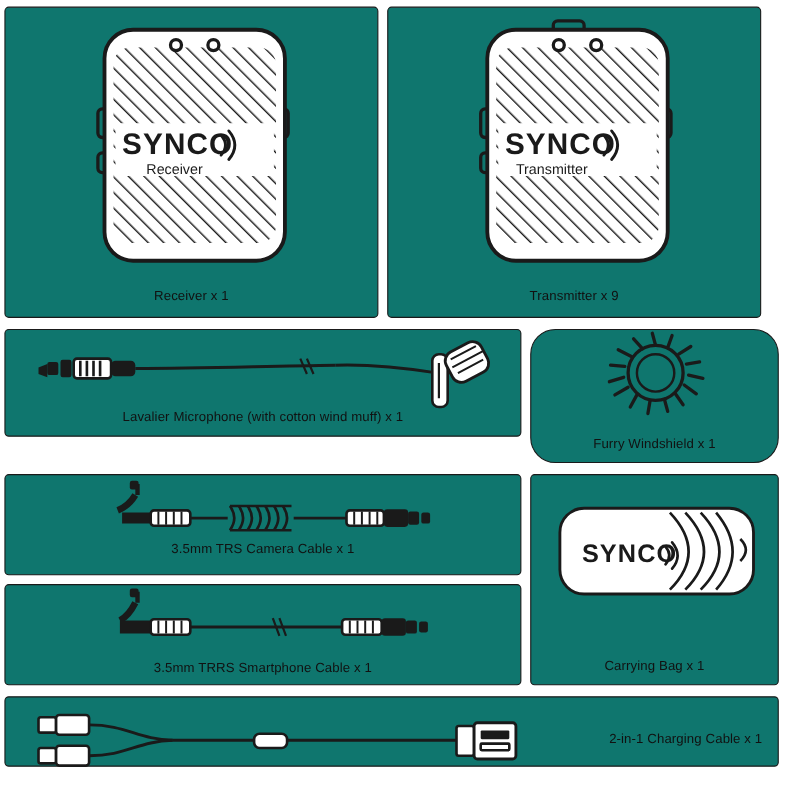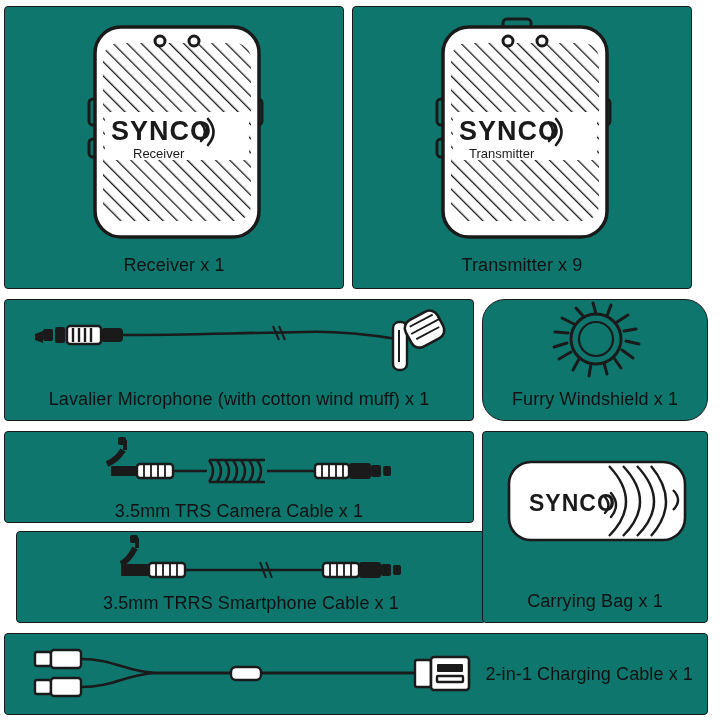--- a/index.html
+++ b/index.html
@@ -25,46 +25,46 @@
     box-sizing: border-box;
     border: 1.5px solid #1a1a1a;
     border-radius: 4px;
     background: #0f766e;
   }
   .caption {
     position: absolute;
     left: 0;
     right: 0;
     text-align: center;
-    font-size: 18px;
+    font-size: 12px;
     color: #111;
     letter-spacing: 0.1px;
     white-space: nowrap;
   }
   .art {
     position: absolute;
     inset: 0;
   }
   svg { display: block; }
 
   
   #cell-receiver      { left: 4px;   top: 6px;   width: 340px; height: 283px; }
   #cell-transmitter   { left: 352px; top: 6px;   width: 340px; height: 283px; }
-  #cell-lavalier      { left: 4px;   top: 299px; width: 470px; height: 122px; }
+  #cell-lavalier      { left: 4px;   top: 299px; width: 470px; height: 98px; }
   #cell-furry         { left: 482px; top: 299px; width: 226px; height: 122px; border-radius: 23px; }
   #cell-trs           { left: 4px;   top: 431px; width: 470px; height: 92px; }
-  #cell-trrs          { left: 16px;   top: 531px; width: 470px; height: 92px; }
+  #cell-trrs          { left: 4px;   top: 531px; width: 470px; height: 92px; }
   #cell-bag           { left: 482px; top: 431px; width: 226px; height: 192px; }
-  #cell-charging      { left: 4px;   top: 633px; width: 704px; height: 82px; }
+  #cell-charging      { left: 4px;   top: 633px; width: 704px; height: 64px; }
 
   .cap-receiver    { bottom: 12px; }
   .cap-transmitter { bottom: 12px; }
   .cap-lavalier    { bottom: 10px; }
   .cap-furry       { bottom: 10px; }
-  .cap-trs         { bottom: 0; }
+  .cap-trs         { bottom: 16px; }
   .cap-trrs        { bottom: 8px; }
   .cap-bag         { bottom: 10px; text-align: center; }
   .cap-charging    { right: 14px; top: 30px; left: auto; text-align: right; width: 260px; }
 </style>
 </head>
 <body>
 
 <div class="page">
 
   <div class="cell" id="cell-receiver">

